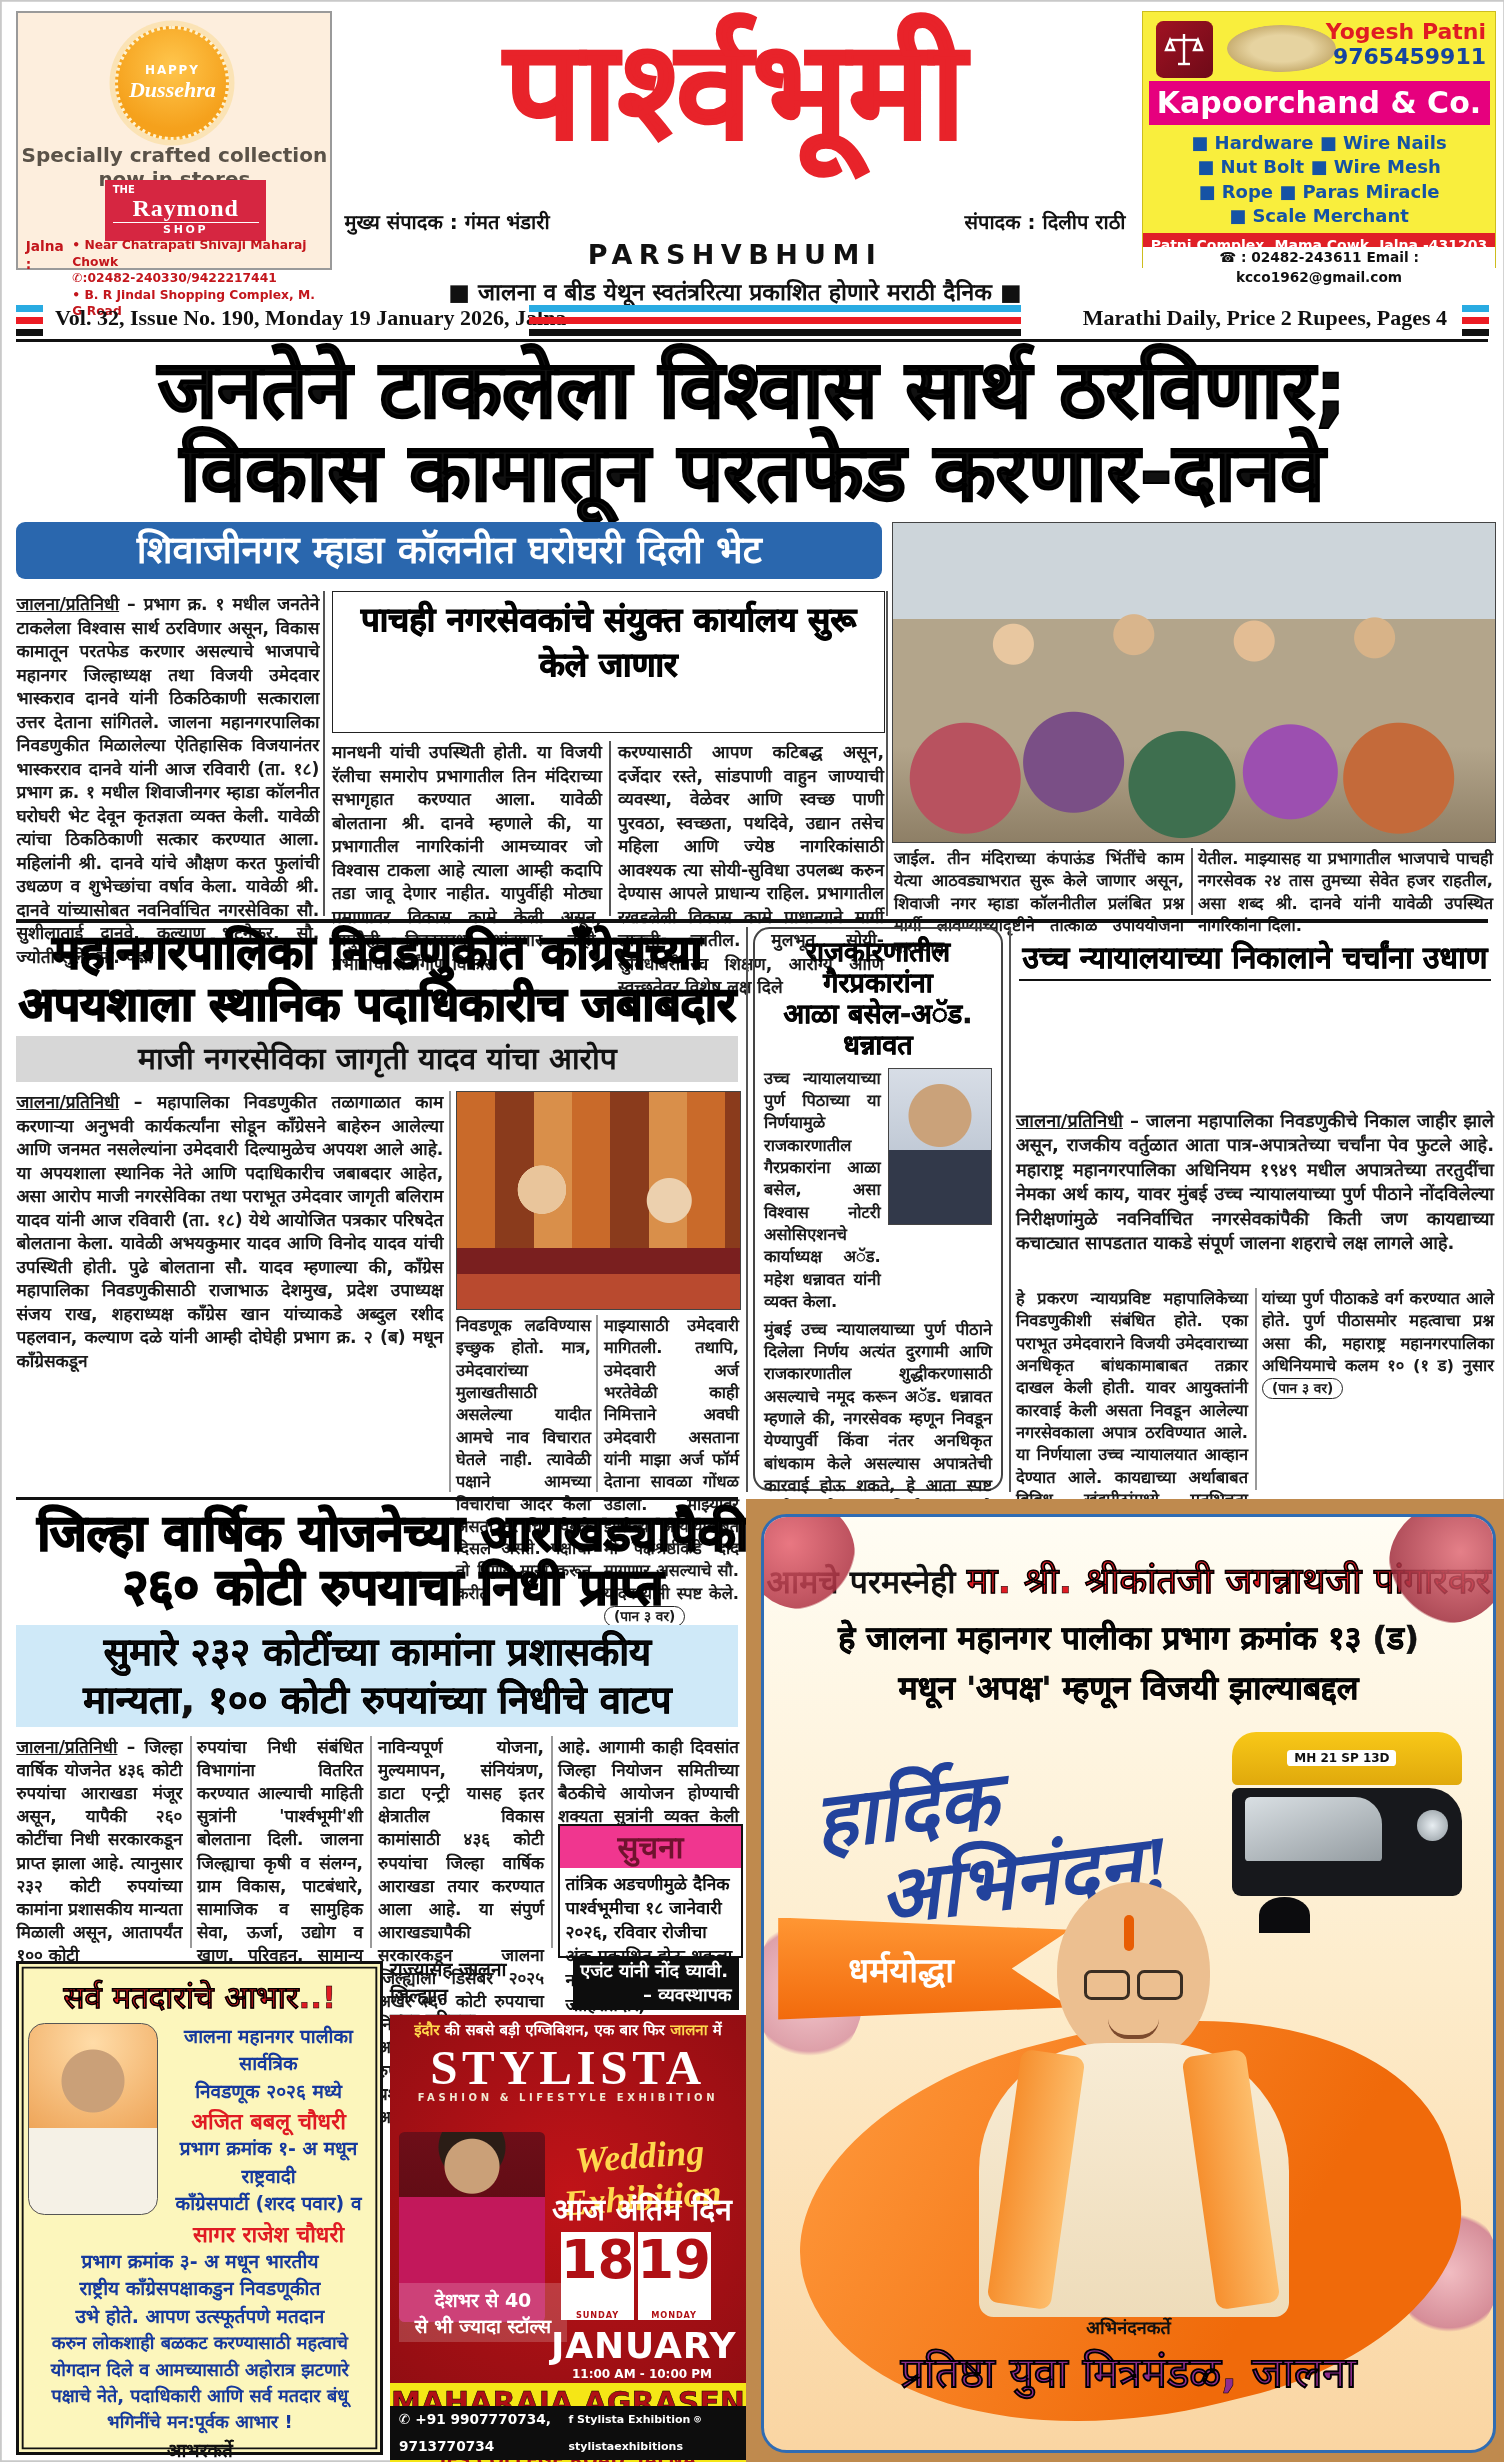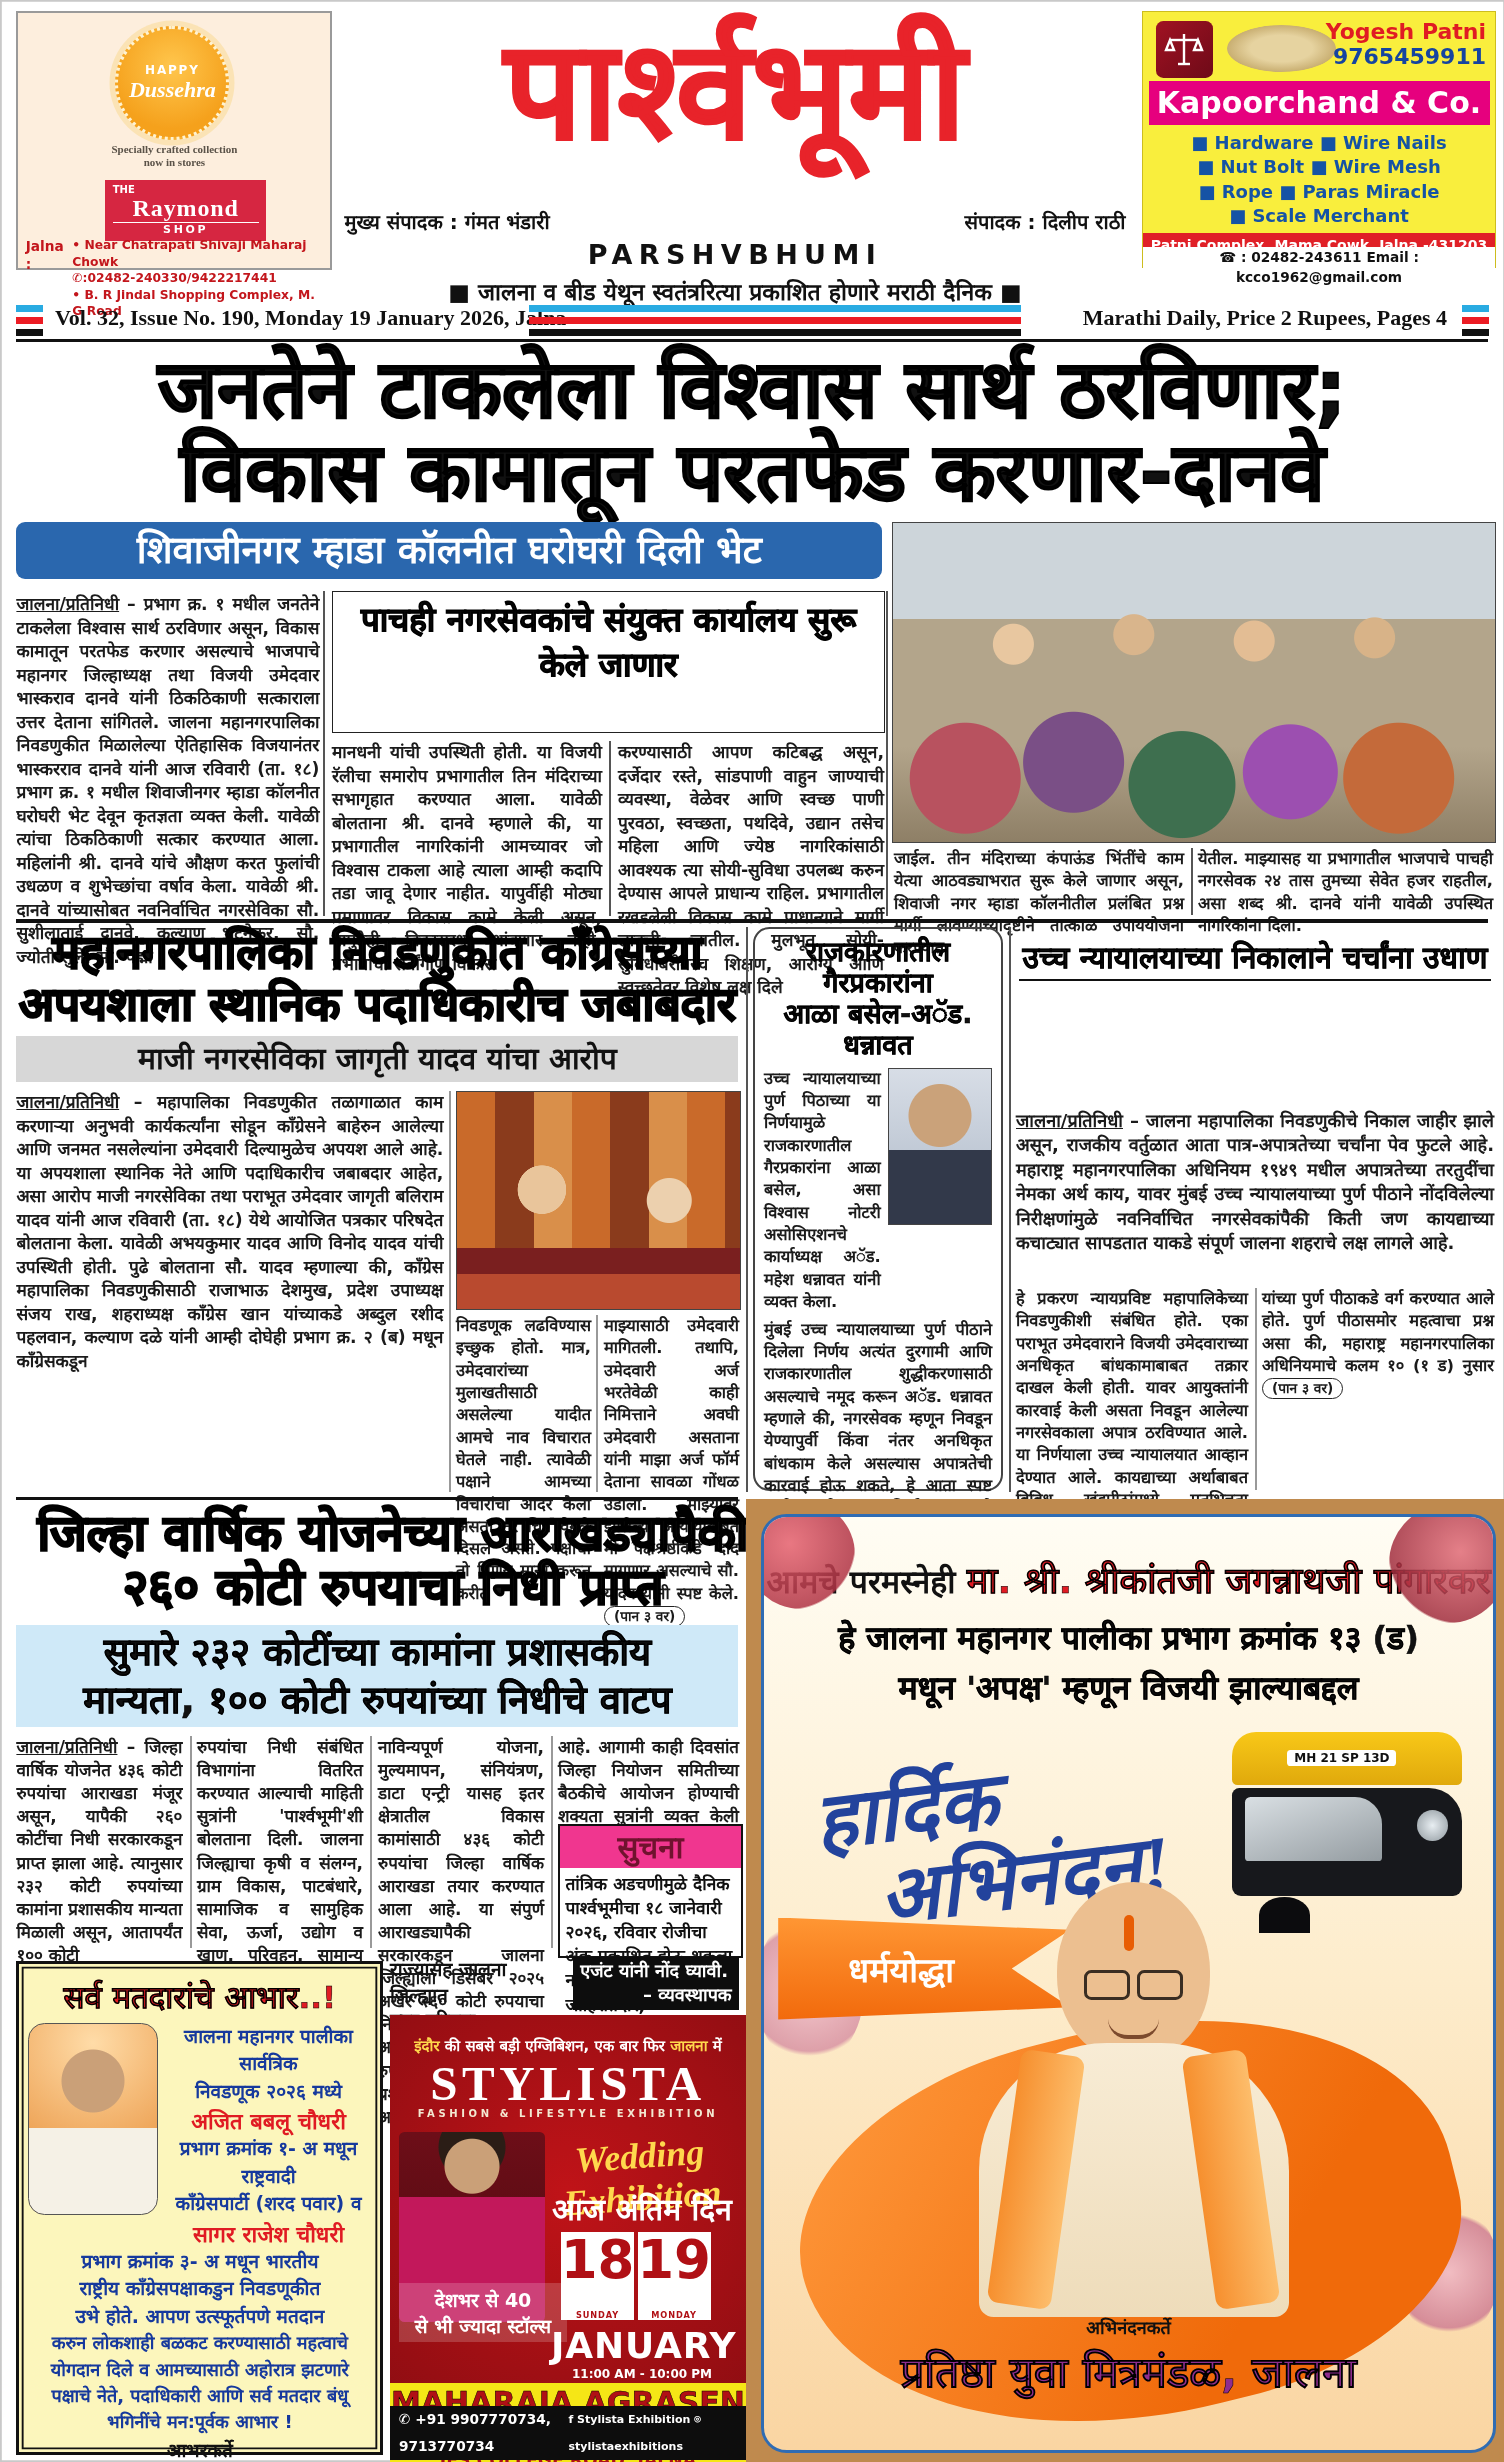--- a/index.html
+++ b/index.html
@@ -25,21 +25,21 @@
   .tagline{font-size:23px;font-weight:bold;}
   .dl-txt{font-family:"Liberation Serif","DejaVu Serif",serif;font-weight:bold;font-size:22px;}
   .stripes{display:flex;flex-direction:column;gap:4.6px;}
   .stripe{height:7.3px;}
   
   .ad-ray{background:#fdeedd;border:2.7px solid #9a9a9a;}
   .ray-badge{width:108px;height:108px;border-radius:50%;background:radial-gradient(circle at 50% 35%,#ffc64d,#f5a11c 70%);
              border:3.6px dotted #fff3d0;box-shadow:0 0 0 5.5px #fbe3b5;display:flex;flex-direction:column;align-items:center;justify-content:center;color:#fff;}
   .ray-badge .h{font-size:12px;letter-spacing:1.8px;font-weight:bold;}
   .ray-badge .s{font-family:"Liberation Serif",serif;font-style:italic;font-size:22px;font-weight:bold;}
-  .ray-note{font-size:11px;font-weight:bold;color:#5a5248;line-height:1.2;font-family:Liberation Serif, serif;}
+  .ray-note{font-size:20px;font-weight:bold;color:#5a5248;line-height:1.2;}
   .ray-logo{background:#d62641;color:#fff;width:146px;padding:3.6px 7.3px 5.5px;}
   .ray-logo .t{font-size:10px;font-weight:bold;text-align:left;}
   .ray-logo .r{font-family:"Liberation Serif",serif;font-size:24px;font-weight:bold;letter-spacing:0.9px;}
   .ray-logo .sh{font-size:11px;font-weight:bold;letter-spacing:2.7px;border-top:0.9px solid #fff;}
   .ray-addr{color:#c3161c;font-size:12.3px;font-weight:bold;line-height:1.35;text-align:left;}
   .ad-kap{background:#f9ee3d;border:1.8px solid #cdbd1e;}
   .kap-name-band{background:#e6007e;color:#fff;font-weight:bold;font-size:30px;line-height:44px;}
   .kap-item{color:#1553a5;font-weight:bold;font-size:18px;line-height:1.35;}
   .kap-addr{background:#e02027;color:#fff;font-size:14px;font-weight:bold;line-height:25.5px;}
   .kap-contact{font-size:13.7px;font-weight:bold;color:#111;}
@@ -323,21 +323,21 @@
     </div>
     <div class="c th-blue">प्रभाग क्रमांक ३- अ मधून भारतीय</div>
     <div class="c th-blue">राष्ट्रीय काँग्रेसपक्षाकडुन निवडणूकीत</div>
     <div class="c th-blue">उभे होते. आपण उत्स्फूर्तपणे मतदान</div>
     <div class="c th-blue" style="font-size:18px;">करुन लोकशाही बळकट करण्यासाठी महत्वाचे योगदान दिले व आमच्यासाठी अहोरात्र झटणारे पक्षाचे नेते, पदाधिकारी आणि सर्व मतदार बंधू भगिनींचे मन:पूर्वक आभार !</div>
     <div class="c b" style="font-size:19px;margin-top:1.8px;">आभरकर्ते</div>
 
   </div>
 
   <div class="abs sty" style="left:390px;top:2015px;width:356px;height:445px;">
-    <div class="c" style="font-size:15px;font-weight:bold;padding-top:20px;">
+    <div class="c" style="font-size:15px;font-weight:bold;padding-top:4px;">
       <span style="color:#ffd84d;">इंदौर</span><span> की सबसे बड़ी एग्जिबिशन, एक बार फिर </span><span style="color:#ffd84d;">जालना</span><span> में</span>
     </div>
     <div class="c sty-logo" style="margin-top:3.6px;">STYLISTA</div>
     <div class="c sty-sub">FASHION &amp; LIFESTYLE EXHIBITION</div>
     <div class="abs model" style="left:9px;top:117px;width:146px;height:190px;border-radius:5.5px;"></div>
     <div class="abs c sty-script" style="left:146px;top:120px;width:210px;">Wedding Exhibition</div>
     <div class="abs c" style="left:161px;top:173px;width:182px;font-size:30px;font-weight:bold;">आज अंतिम दिन</div>
     <div class="abs" style="left:171px;top:217px;display:flex;gap:3.6px;">
       <div class="date-box">
           <div class="n">18</div>

